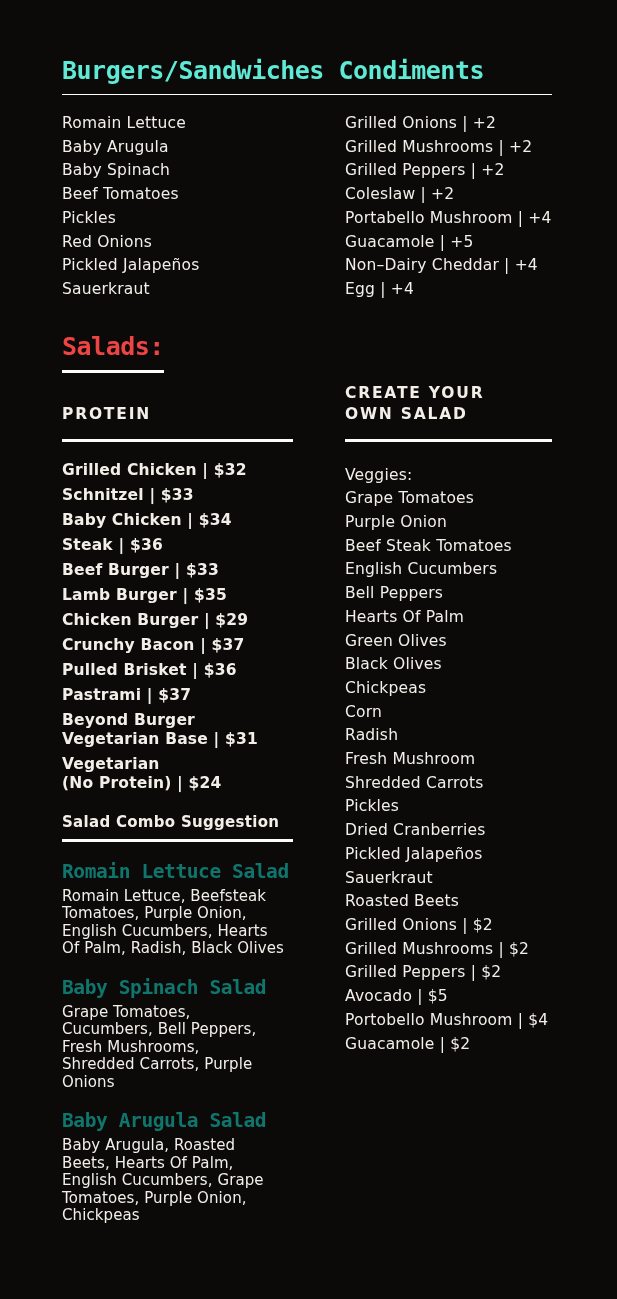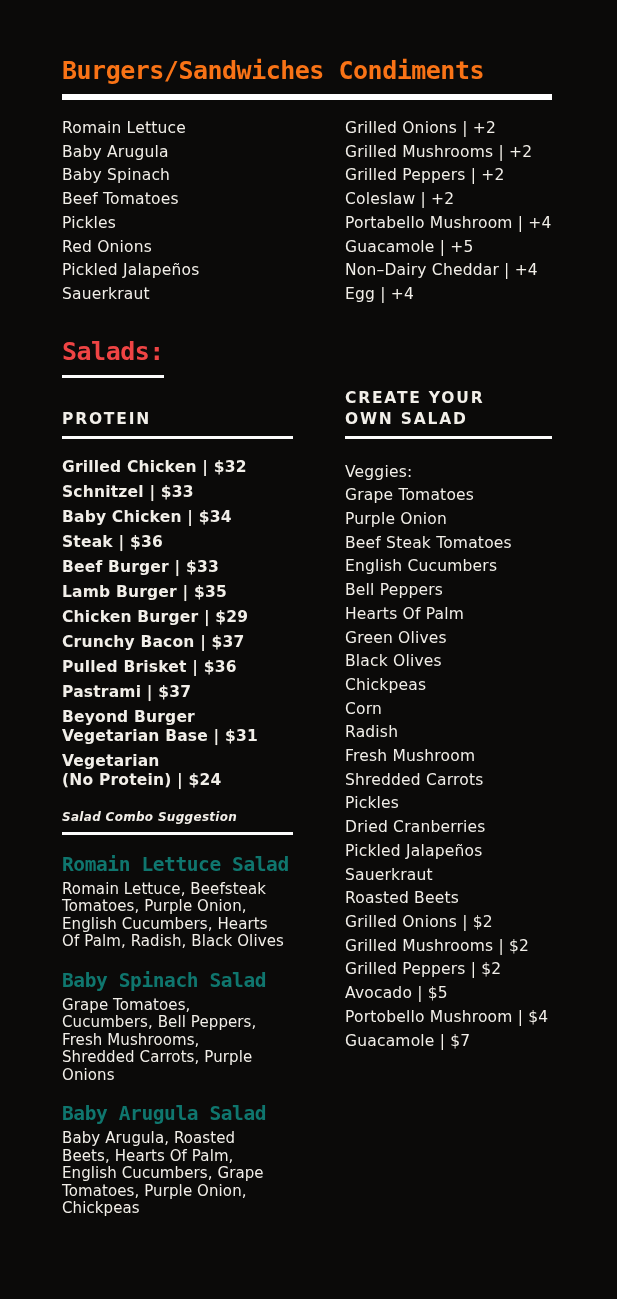--- a/index.html
+++ b/index.html
@@ -8,21 +8,21 @@
     background:#0b0a09;color:#f2efe9;
     font-family:"DejaVu Sans", sans-serif;
   }
   .page{box-sizing:border-box;width:617px;height:1299px;padding:56px 65px 0 62px;}
 
   
   .tw{font-family:"DejaVu Sans Mono", monospace;font-weight:bold;}
 
   .cond-title{
     font-size:25px;letter-spacing:-0.5px;margin:0;
-    padding-bottom:9px;border-bottom:6px solid #ffffff;color:#f97316;
+    padding-bottom:9px;border-bottom:1px solid #ffffff;color:#5eead4;
   }
 
   .cond-cols{display:flex;margin-top:17px;}
   .col-left{box-sizing:border-box;width:283px;flex:none;padding-right:52px;}
   .col-right{width:207px;flex:none;}
 
   .menu-line{
     font-size:15.5px;line-height:23.7px;letter-spacing:0.2px;
     white-space:nowrap;
   }
@@ -30,33 +30,33 @@
   .salads-title{
     display:inline-block;font-size:25px;letter-spacing:-0.5px;margin:30px 0 0 0;
     padding-bottom:9px;border-bottom:3px solid #fcfcfc;color:#ef4444;
   }
 
   .salad-cols{display:flex;margin-top:12px;}
 
   .col-heading{
     height:40px;display:flex;align-items:flex-end;
     font-weight:bold;font-size:15.5px;letter-spacing:1.8px;line-height:21px;
-    padding-bottom:6px;border-bottom:3px solid #fcfcfc;
+    padding-bottom:14px;border-bottom:3px solid #fcfcfc;
     white-space:pre-line;
   }
 
   .protein-list{margin-top:19px;}
   .protein-item{
     font-size:15.5px;font-weight:bold;line-height:19px;margin:0 0 6px 0;
     letter-spacing:0.2px;white-space:pre;
   }
 
   .combo-heading{
-    margin-top:20px;font-weight:bold;font-size:12px;letter-spacing:0.3px;
-    padding-bottom:8px;border-bottom:3px solid #fcfcfc;font-style:italic;
+    margin-top:20px;font-weight:bold;font-size:15px;letter-spacing:0.3px;
+    padding-bottom:8px;border-bottom:3px solid #fcfcfc;
   }
   .combo-item{margin-top:18px;}
   .combo-name{
     font-size:19.5px;letter-spacing:-0.4px;margin:0 0 5px 0;color:#0f766e;
   }
   .combo-desc{
     font-size:15px;line-height:17.5px;letter-spacing:0.1px;margin:0;
     white-space:pre;
   }
 
@@ -227,20 +227,20 @@
           <div class="menu-line">Grilled Onions | $2</div>
 
           <div class="menu-line">Grilled Mushrooms | $2</div>
 
           <div class="menu-line">Grilled Peppers | $2</div>
 
           <div class="menu-line">Avocado | $5</div>
 
           <div class="menu-line">Portobello Mushroom | $4</div>
 
-          <div class="menu-line">Guacamole | $7</div>
+          <div class="menu-line">Guacamole | $2</div>
         </div>
 
     </div>
 
   </div>
 
 </div>
 
 </body></html>

